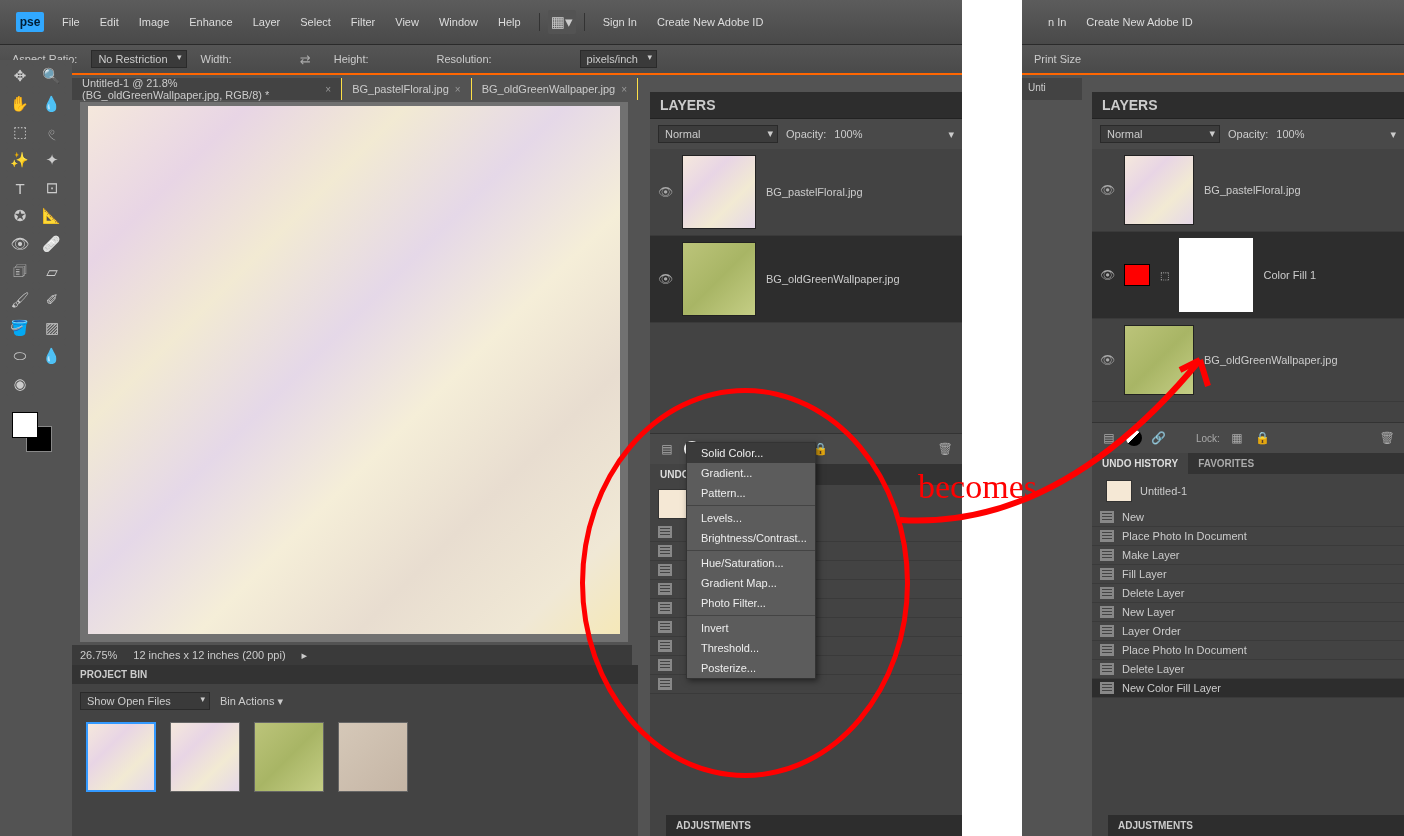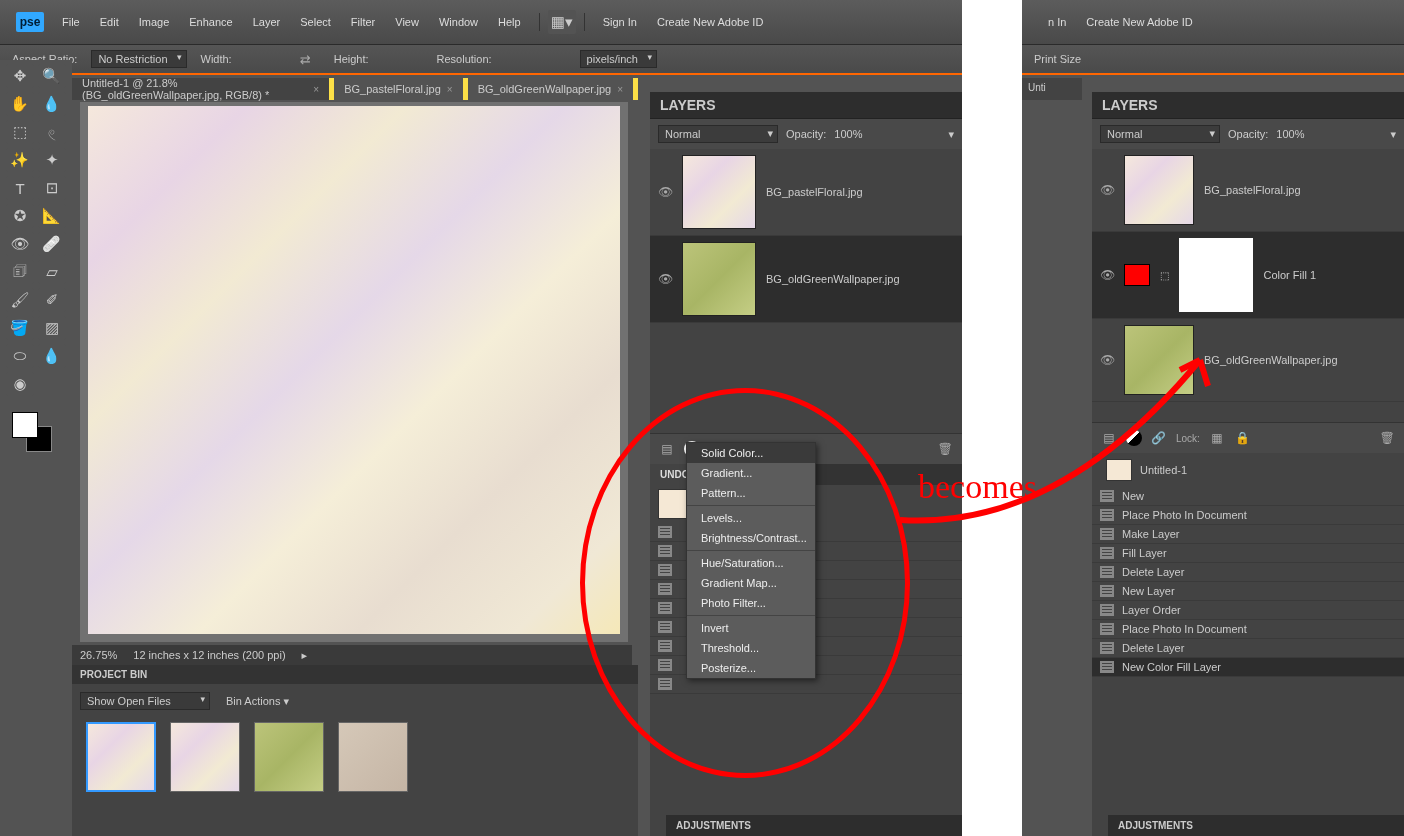--- a/index.html
+++ b/index.html
@@ -15,48 +15,48 @@
 .opt-sel{background:#3a3a3a;border:1px solid #2a2a2a;padding:2px 18px 2px 6px;color:#ccc;height:18px;position:relative}
 .opt-sel::after{content:"▾";position:absolute;right:4px;top:1px;font-size:9px}
 .swap-icon{width:20px;height:14px;color:#aaa;font-size:13px}
 .toolbar{position:absolute;left:0;top:60px;width:72px;bottom:0;background:#535353;padding:4px 6px}
 .toolrow{display:flex;gap:4px;margin-bottom:4px}
 .tool{width:28px;height:24px;background:#535353;display:flex;align-items:center;justify-content:center;font-size:15px;color:#ccc;border-radius:2px}
 .colorsw{position:relative;width:40px;height:40px;margin-top:16px;margin-left:6px}
 .colorsw .fg{position:absolute;width:26px;height:26px;background:#fff;border:1px solid #000;left:0;top:0}
 .colorsw .bg{position:absolute;width:26px;height:26px;background:#000;border:1px solid #888;right:0;bottom:0}
 .tabs{position:absolute;left:72px;top:78px;right:324px;height:22px;background:#3a3a3a;display:flex}
-.dtab{padding:4px 10px;background:#535353;color:#ddd;font-size:10px;display:flex;align-items:center;gap:6px;border-right:5px solid #fde047}
+.dtab{padding:4px 10px;background:#535353;color:#ddd;font-size:10px;display:flex;align-items:center;gap:6px;border-right:1px solid #fde047}
 .dtab.active{background:#434343}
 .dtab .x{font-size:10px;color:#999}
 .canvas{position:absolute;left:80px;top:102px;width:548px;height:540px;background:#717171}
 .canvas-img{position:absolute;left:8px;top:4px;right:8px;bottom:8px;background:linear-gradient(135deg,#f5e8dc 0%,#e8d5e5 15%,#f2ead3 30%,#e5d8e8 45%,#f5eed8 60%,#e8ddd0 75%,#f0e8d5 90%,#f5e8b8 100%)}
 .zoombar{position:absolute;left:72px;top:645px;width:560px;height:20px;background:#3a3a3a;display:flex;align-items:center;padding:0 8px;gap:16px;font-size:10px;color:#aaa}
 .projectbin{position:absolute;left:72px;top:665px;right:324px;bottom:0;background:#434343}
 .pb-hdr{background:#333;padding:4px 8px;font-size:10px;font-weight:bold}
-.pb-bar{padding:8px;display:flex;gap:16px;align-items:center}
+.pb-bar{padding:8px;display:flex;gap:10px;align-items:center}
 .pb-thumbs{display:flex;gap:14px;padding:4px 14px}
 .pb-th{width:70px;height:70px;border:1px solid #666}
 .pb-th.active{border:2px solid #3399ff}
 .panels{position:absolute;right:0;top:92px;width:312px;bottom:0;background:#434343}
 .panel-hdr{background:#2d2d2d;padding:5px 10px;font-size:14px;font-weight:bold;border-bottom:1px solid #222}
 .layer-opts{display:flex;align-items:center;gap:8px;padding:6px 8px;background:#494949}
 .blend{background:#3c3c3c;border:1px solid #2a2a2a;padding:2px 6px;width:120px;height:18px;position:relative}
 .blend::after{content:"▾";position:absolute;right:4px;top:1px}
 .layer-row{display:flex;align-items:center;padding:6px 8px;gap:10px;border-bottom:1px solid #3a3a3a}
 .layer-row.sel{background:#2d2d2d}
 .eye{width:14px;color:#aaa;font-size:12px}
 .lthumb{width:74px;height:74px;border:1px solid #222}
 .lthumb.sm{width:70px;height:70px}
 .mthumb{width:74px;height:74px;background:#fff;border:2px solid #fff}
 .redfill{width:26px;height:22px;background:#ff0000;border:1px solid #000}
 .layer-btns{display:flex;align-items:center;gap:8px;padding:6px 8px;background:#494949;border-top:1px solid #333}
 .lbtn{width:18px;height:18px;display:flex;align-items:center;justify-content:center;color:#aaa;font-size:12px}
 .lbtn.circle{width:16px;height:16px;border-radius:50%;background:linear-gradient(135deg,#fff 50%,#000 50%)}
-.lock-lbl{font-size:10px;color:#aaa;margin-left:0}
+.lock-lbl{font-size:10px;color:#aaa;margin-left:20px}
 .trash{margin-left:auto}
 .popup{position:absolute;background:#5c5c5c;border:1px solid #333;box-shadow:2px 2px 6px rgba(0,0,0,.5);z-index:100}
 .popup-item{padding:4px 24px 4px 14px;color:#eee;font-size:11px}
 .popup-item.hl{background:#3a3a3a}
 .popup-sep{height:1px;background:#444;margin:2px 0}
 .undo-area{background:#434343}
 .undo-tabs{display:flex;background:#333}
 .undo-tab{padding:5px 10px;font-size:10px;font-weight:bold;color:#aaa}
 .undo-tab.active{background:#434343;color:#ddd}
 .hist-item{display:flex;align-items:center;gap:8px;padding:3px 8px;font-size:10px;border-bottom:1px solid #3a3a3a}
@@ -332,20 +332,24 @@
       <div class="lbtn">▤</div>
       <div class="lbtn circle"></div>
       <div class="lbtn">🔗</div>
       <span class="lock-lbl">Lock:</span>
       <div class="lbtn">▦</div>
       <div class="lbtn">🔒</div>
       <div class="lbtn trash">🗑</div>
     </div>
 
     <div class="undo-area">
+      <div class="undo-tabs">
+        <div class="undo-tab active">UNDO HISTORY</div>
+        <div class="undo-tab">FAVORITES</div>
+      </div>
       <div style="display:flex;align-items:center;padding:2px 6px">
           <div class="hist-thumb" style="width:26px;height:22px"></div>
           <span>Untitled-1</span>
         </div>
       <div id="hist2">
           <div class="hist-item">
             <div class="hist-icon"></div>
             <span>New</span>
           </div>
           <div class="hist-item">

